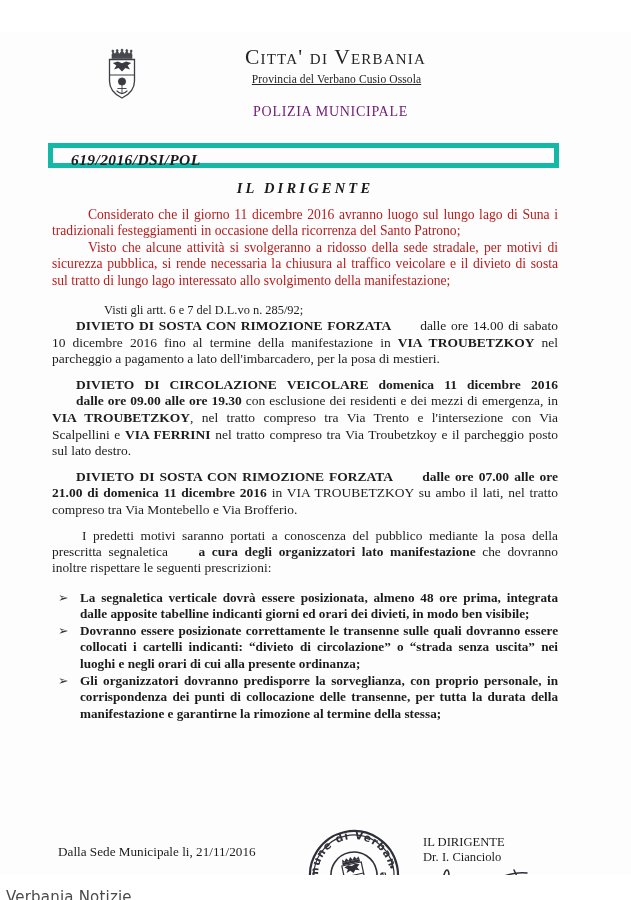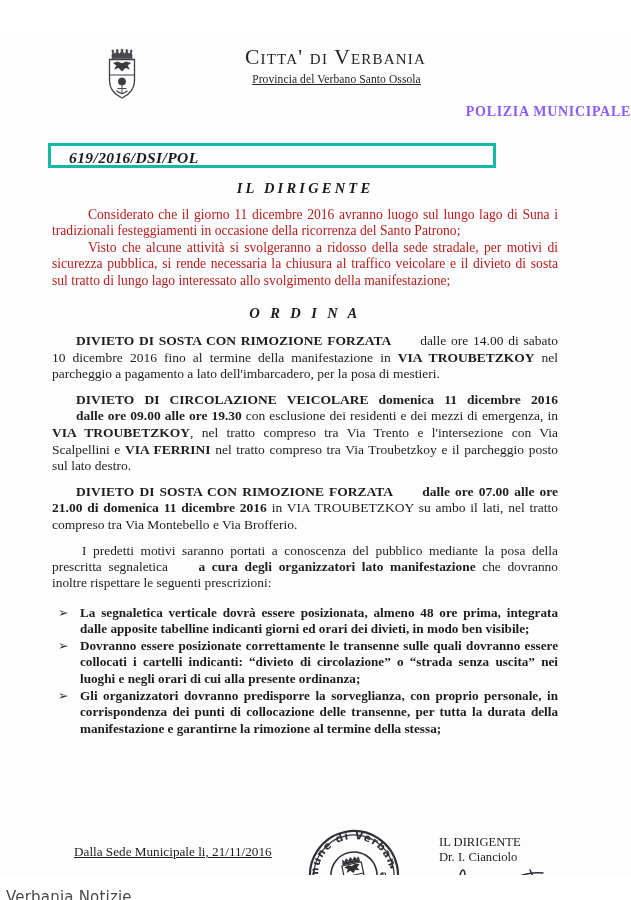--- a/index.html
+++ b/index.html
@@ -53,36 +53,35 @@
     font-size: 11.5px;
     color: #242424;
     text-decoration: underline;
     margin-left: 42px;
     margin-top: 3px;
     letter-spacing: 0.1px;
   }
   .dept {
     font-family: "Liberation Serif", "DejaVu Serif", serif;
     font-size: 14px;
-    font-weight: bold;
+    font-weight: normal;
     letter-spacing: 0.7px;
-    color: #8b5cf6;
+    color: #701a75;
     margin-top: 19px;
     margin-left: 30px;
-    text-align: right;
   }
 
   
   .proto-box {
     position: absolute;
     left: 48px;
     top: 111px;
-    width: 448px;
+    width: 511px;
     height: 25px;
-    border: 3px solid #14b8a6;
+    border: 5px solid #14b8a6;
     background: #fdfdfd;
     box-sizing: border-box;
   }
   .proto-num {
     font-family: "Liberation Serif", "DejaVu Serif", serif;
     font-style: italic;
     font-weight: bold;
     font-size: 15.5px;
     letter-spacing: 0.4px;
     color: #1a1a1a;
@@ -170,24 +169,23 @@
     left: 6px;
     top: 0px;
     font-weight: normal;
     font-size: 12.5px;
     color: #353535;
   }
 
   
   .footer {
     position: absolute;
-    left: 74px;
+    left: 58px;
     top: 812px;
     width: 520px;
-    text-decoration: underline;
   }
   .date-line {
     font-size: 13.2px;
     color: #1d1d1d;
   }
   .sign-block {
     position: absolute;
     left: 365px;
     top: -9px;
     text-align: left;
@@ -264,41 +262,41 @@
           <circle cx="19" cy="33.5" r="3.6" fill="#3a3a42"></circle>
           <line x1="19" y1="36.5" x2="19" y2="46"></line>
           <line x1="14.4" y1="40.5" x2="23.6" y2="40.5"></line>
           <path d="M13.6 42.6 Q19 48.6 24.4 42.6" fill="none" stroke-width="1.3"></path>
         </g>
       </svg>
     </div>
 
     <div class="org-title">Citta' di Verbania</div>
 
-    <div class="org-sub">Provincia del Verbano Santo Ossola</div>
+    <div class="org-sub">Provincia del Verbano Cusio Ossola</div>
 
     <div class="dept">POLIZIA MUNICIPALE</div>
   </div>
 
   <div class="proto-box">
     <div class="proto-num">619/2016/DSI/POL</div>
   </div>
 
   <div class="body-area">
 
     <div class="center-heading">IL DIRIGENTE</div>
 
     <p class="para">Considerato che il  giorno 11 dicembre 2016 avranno luogo sul lungo lago di Suna i tradizionali festeggiamenti in occasione della ricorrenza del Santo Patrono;</p>
 
     <p class="para">Visto che alcune attività si svolgeranno a ridosso della sede stradale, per motivi di sicurezza pubblica, si rende necessaria la chiusura al traffico veicolare e il divieto di sosta sul tratto di lungo lago interessato allo svolgimento della manifestazione;</p>
 
     <div class="visti">
+      <div>Visti gli artt. 6 e 7 del D.L.vo n. 285/92;</div>
     </div>
 
-    <div class="center-heading ordina">O R D I N A</div>
 
     <p class="ord-block">
       <b class="u">DIVIETO DI SOSTA CON RIMOZIONE FORZATA</b><span> </span><span class="u">dalle ore 14.00 di sabato 10 dicembre 2016 fino al termine della manifestazione in</span><span> </span><b>VIA TROUBETZKOY</b><span> nel parcheggio a pagamento a lato dell'imbarcadero, per la posa di mestieri.</span>
     </p>
 
     <p class="ord-block">
       <b class="u">DIVIETO DI CIRCOLAZIONE VEICOLARE</b><b> domenica 11 dicembre 2016 </b><b class="u">dalle ore 09.00 alle ore 19.30</b><span> con esclusione dei residenti e dei mezzi di emergenza, in </span><b>VIA TROUBETZKOY</b><span>, nel tratto compreso tra Via Trento e l'intersezione con Via Scalpellini e </span><b>VIA FERRINI</b><span> nel tratto compreso tra Via Troubetzkoy e il parcheggio posto sul lato destro.</span>
     </p>
 
     <p class="ord-block">

